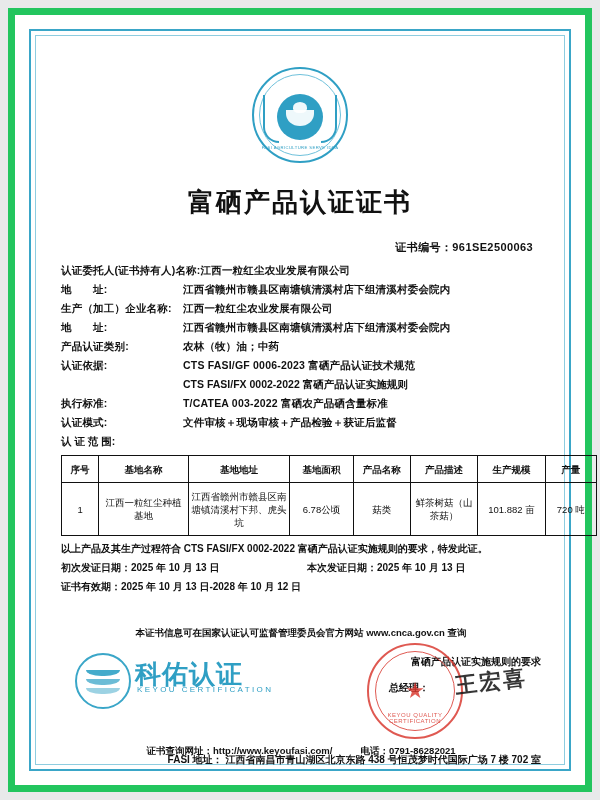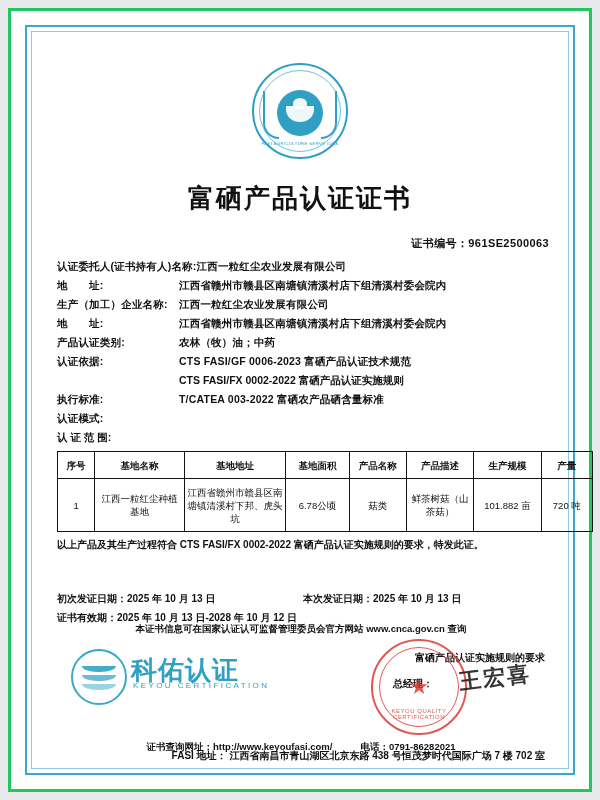--- a/index.html
+++ b/index.html
@@ -7,21 +7,21 @@
     width:600px;height:800px;
     background:#e8e9ea;
     font-family:"Liberation Sans","DejaVu Sans",sans-serif;
     -webkit-font-smoothing:antialiased;
   }
   .page{
     position:absolute;left:8px;top:8px;
     width:584px;height:784px;
     background:#ffffff;
     box-sizing:border-box;
-    border:3px solid #22c55e;
+    border:7px solid #22c55e;
   }
   .frame{
     position:absolute;left:14px;top:14px;right:14px;bottom:14px;
     border:2px solid #3aa6c8;
     box-sizing:border-box;
   }
   .frame:before{
     content:"";position:absolute;left:4px;top:4px;right:4px;bottom:4px;
     border:1px solid #8ecde0;
   }
@@ -68,21 +68,21 @@
     font-family:"Liberation Sans",sans-serif;
   }
   
   .title{
     position:absolute;left:0;right:0;top:170px;
     text-align:center;
     font-family:"DejaVu Sans","Liberation Sans",sans-serif;
     font-size:26px;font-weight:bold;color:#111;letter-spacing:2px;
   }
   .cert-no{
-    position:absolute;right:40px;top:225px;
+    position:absolute;right:52px;top:225px;
     font-size:11px;color:#111;font-weight:bold;letter-spacing:.4px;
   }
   
   .info{
     position:absolute;left:46px;right:44px;top:246px;
     font-size:10.5px;color:#111;line-height:19px;
   }
   .row{display:flex;align-items:flex-start;}
   .lbl{
     flex:0 0 122px;font-weight:bold;white-space:nowrap;letter-spacing:.2px;
@@ -107,21 +107,21 @@
   .c4{width:58px;}
   .c5{width:52px;}
   .c6{width:62px;}
   .c7{width:62px;}
   .c8{width:46px;}
   
   .stmt{
     position:absolute;left:46px;right:44px;top:524px;
     font-size:10px;color:#111;line-height:19px;font-weight:bold;
   }
-  .dates{display:flex;margin-top:35px;}
+  .dates{display:flex;}
   .dates .d1{flex:0 0 246px;}
   .valid{}
   .website{
     position:absolute;left:46px;right:44px;top:612px;
     text-align:center;font-size:9.5px;color:#111;font-weight:bold;
   }
   
   .bottom{
     position:absolute;left:46px;right:44px;top:634px;height:64px;
   }
@@ -234,20 +234,21 @@
       <div class="lbl">认证依据:</div>
       <div class="val">CTS FASI/GF 0006-2023 富硒产品认证技术规范</div>
     </div>
     <div class="cont">CTS FASI/FX 0002-2022 富硒产品认证实施规则</div>
     <div class="row">
       <div class="lbl">执行标准:</div>
       <div class="val">T/CATEA 003-2022 富硒农产品硒含量标准</div>
     </div>
     <div class="row">
       <div class="lbl">认证模式:</div>
+      <div class="val">文件审核＋现场审核＋产品检验＋获证后监督</div>
     </div>
     <div class="scope">认 证 范 围:</div>
   </div>
 
   <table class="cert">
     <thead>
       <tr>
         <th class="c1">序号</th>
         <th class="c2">基地名称</th>
         <th class="c3">基地地址</th>

